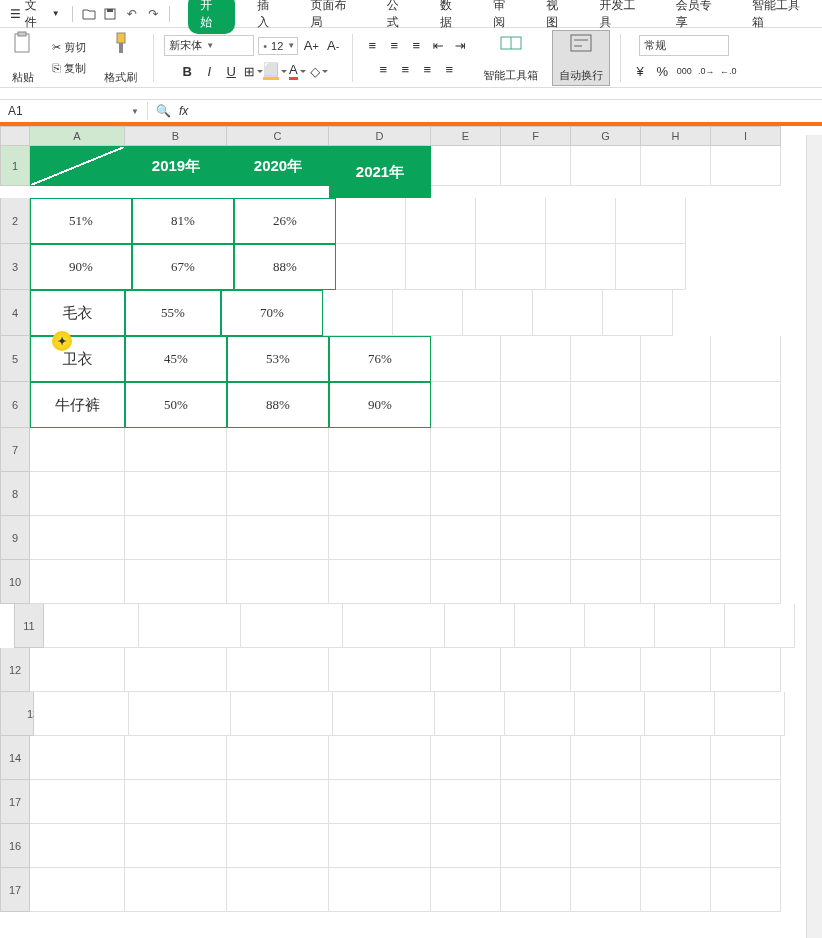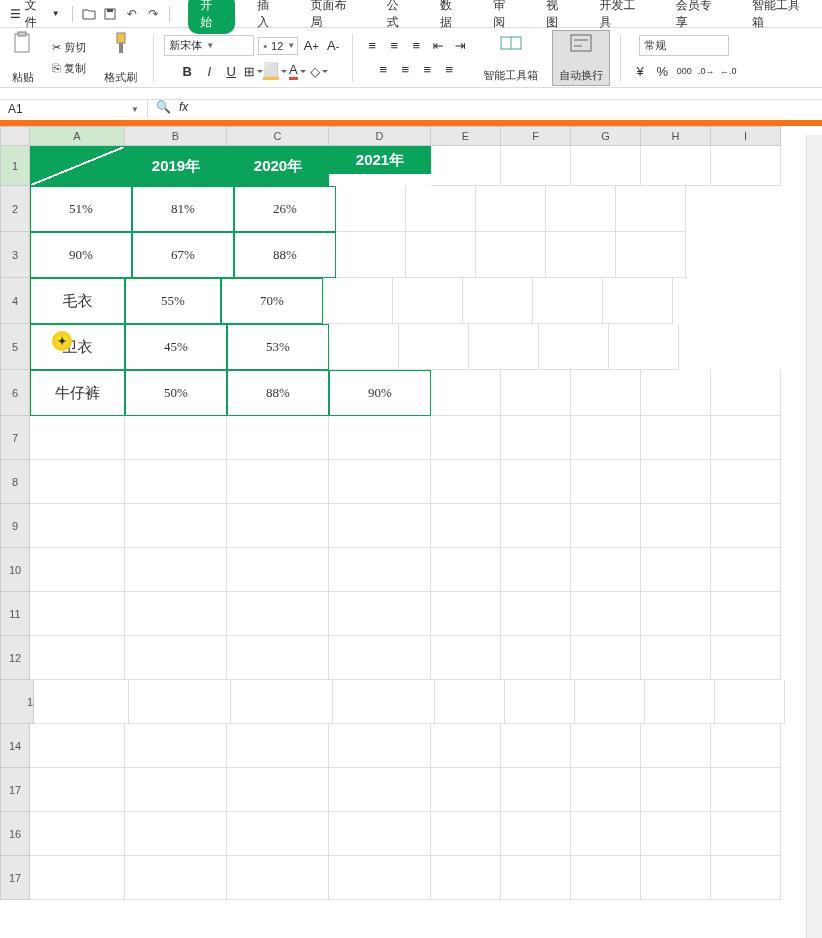--- a/index.html
+++ b/index.html
@@ -15,21 +15,21 @@
 .rib-group{display:flex;flex-direction:column;gap:2px;align-items:center}
 .rib-btn-lg{display:flex;flex-direction:column;align-items:center;gap:15px;padding:2px 6px;cursor:pointer;font-size:11px}
 .rib-row{display:flex;gap:4px;align-items:center}
 .rib-smbtn{display:flex;align-items:center;gap:3px;padding:2px 4px;cursor:pointer;font-size:11px}
 .rib-sep{width:1px;height:48px;background:#ddd;margin:0 2px}
 .font-box{border:1px solid #ccc;padding:2px 4px;font-size:11px;background:#fff;display:flex;align-items:center;gap:4px}
 .font-name{width:90px}
 .font-size{width:40px}
 .icon-sm{width:18px;height:18px;display:flex;align-items:center;justify-content:center;cursor:pointer;font-size:13px}
 .icon-sm.dd::after{content:"";border:3px solid transparent;border-top-color:#666;margin-left:2px;margin-top:3px}
-.namebox-row{display:flex;align-items:flex-start;height:26px;border-bottom:6px solid #f97316}
+.namebox-row{display:flex;align-items:center;height:26px;border-bottom:4px solid #f97316}
 .namebox{width:148px;border-right:1px solid #ddd;padding:2px 8px;display:flex;align-items:center;justify-content:space-between}
 .fx-area{display:flex;align-items:center;gap:8px;padding:0 8px}
 .grid-wrap{position:relative}
 .col-headers{display:flex;height:20px}
 .corner{width:30px;border:1px solid #ccc;background:#e8e8e8}
 .col-h{border:1px solid #ccc;border-left:none;background:#e8e8e8;display:flex;align-items:center;justify-content:center;color:#555;font-size:11px}
 .col-h.sel{background:#d0e8d0}
 .row{display:flex}
 .row-h{width:30px;border:1px solid #ccc;border-top:none;background:#e8e8e8;display:flex;align-items:center;justify-content:center;color:#555;font-size:11px}
 .row-h.sel{background:#d0e8d0}
@@ -215,21 +215,21 @@
     <div class="col-h" style="width:70px">H</div>
     <div class="col-h" style="width:70px">I</div>
   </div>
 
   <div id="grid-rows">
       <div class="row">
         <div class="row-h sel" style="height: 40px;">1</div>
         <div class="cell data-header diag" style="width: 95px; height: 40px;"></div>
         <div class="cell data-header" style="width: 102px; height: 40px;">2019年</div>
         <div class="cell data-header" style="width: 102px; height: 40px;">2020年</div>
-        <div class="cell data-header" style="width: 102px; height: 28px;">2021年</div>
+        <div class="cell data-header" style="width: 102px; height: 52px;">2021年</div>
         <div class="cell" style="width: 70px; height: 40px;"></div>
         <div class="cell" style="width: 70px; height: 40px;"></div>
         <div class="cell" style="width: 70px; height: 40px;"></div>
         <div class="cell" style="width: 70px; height: 40px;"></div>
         <div class="cell" style="width: 70px; height: 40px;"></div>
       </div>
       <div class="row">
         <div class="row-h" style="height: 46px;">2</div>
         <div class="cell data-cell" style="width: 102px; height: 46px;">51%</div>
         <div class="cell data-cell" style="width: 102px; height: 46px;">81%</div>
@@ -260,20 +260,21 @@
         <div class="cell" style="width: 70px; height: 46px;"></div>
         <div class="cell" style="width: 70px; height: 46px;"></div>
         <div class="cell" style="width: 70px; height: 46px;"></div>
         <div class="cell" style="width: 70px; height: 46px;"></div>
       </div>
       <div class="row">
         <div class="row-h" style="height: 46px;">5</div>
         <div class="cell data-rowh" style="width: 95px; height: 46px;">卫衣</div>
         <div class="cell data-cell" style="width: 102px; height: 46px;">45%</div>
         <div class="cell data-cell" style="width: 102px; height: 46px;">53%</div>
+        <div class="cell data-cell" style="width: 102px; height: 46px;">76%</div>
         <div class="cell" style="width: 70px; height: 46px;"></div>
         <div class="cell" style="width: 70px; height: 46px;"></div>
         <div class="cell" style="width: 70px; height: 46px;"></div>
         <div class="cell" style="width: 70px; height: 46px;"></div>
         <div class="cell" style="width: 70px; height: 46px;"></div>
       </div>
       <div class="row">
         <div class="row-h" style="height: 46px;">6</div>
         <div class="cell data-rowh" style="width: 95px; height: 46px;">牛仔裤</div>
         <div class="cell data-cell" style="width: 102px; height: 46px;">50%</div>
@@ -327,21 +328,21 @@
         <div class="cell" style="width: 102px; height: 44px;"></div>
         <div class="cell" style="width: 102px; height: 44px;"></div>
         <div class="cell" style="width: 102px; height: 44px;"></div>
         <div class="cell" style="width: 70px; height: 44px;"></div>
         <div class="cell" style="width: 70px; height: 44px;"></div>
         <div class="cell" style="width: 70px; height: 44px;"></div>
         <div class="cell" style="width: 70px; height: 44px;"></div>
         <div class="cell" style="width: 70px; height: 44px;"></div>
       </div>
       <div class="row">
-        <div class="row-h" style="height: 44px;">11</div>
+        <div class="row-h" style="height: 44px; margin-left: 14px;">11</div>
         <div class="cell" style="width: 95px; height: 44px;"></div>
         <div class="cell" style="width: 102px; height: 44px;"></div>
         <div class="cell" style="width: 102px; height: 44px;"></div>
         <div class="cell" style="width: 102px; height: 44px;"></div>
         <div class="cell" style="width: 70px; height: 44px;"></div>
         <div class="cell" style="width: 70px; height: 44px;"></div>
         <div class="cell" style="width: 70px; height: 44px;"></div>
         <div class="cell" style="width: 70px; height: 44px;"></div>
         <div class="cell" style="width: 70px; height: 44px;"></div>
       </div>

